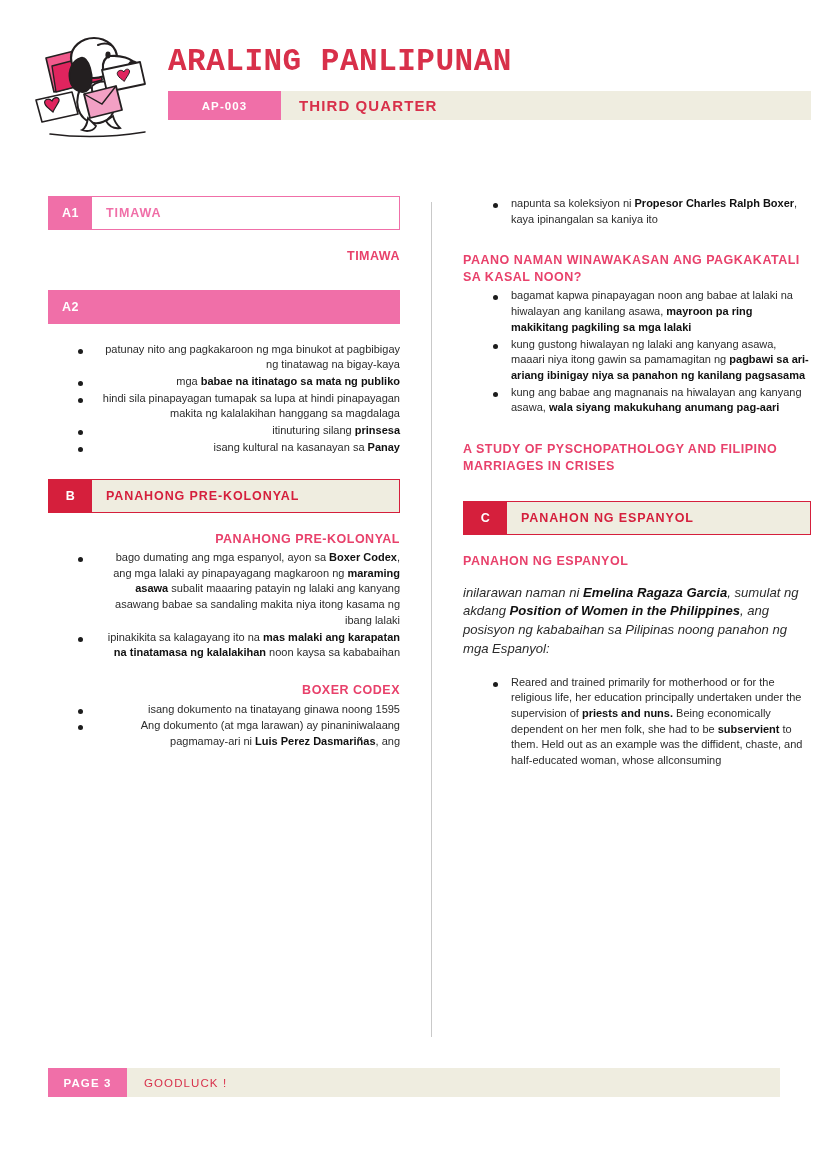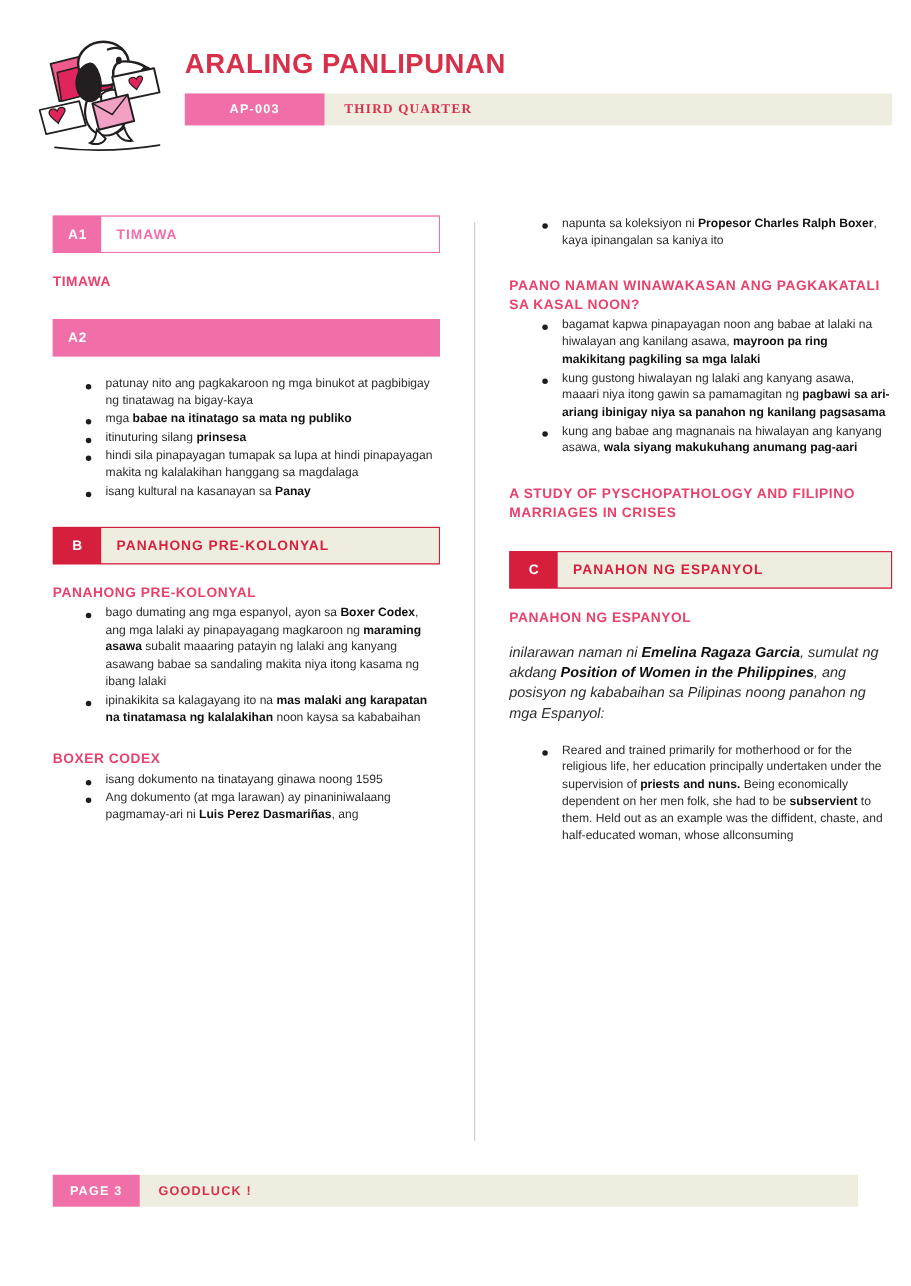--- a/index.html
+++ b/index.html
@@ -29,23 +29,23 @@
     width: 128px;
     height: 122px;
   }
   .title-block {
     position: absolute;
     left: 168px;
     top: 46px;
     right: 28px;
   }
   .doc-title {
-    font-family: Liberation Sans, sans-serif;
-    font-weight: bold;
-    font-size: 25px;
+    font-family: Liberation Mono, monospace;
+    font-weight: bold;
+    font-size: 31px;
     letter-spacing: 0.5px;
     color: #D8304A;
     line-height: 1;
     margin: 0 0 14px 0;
     white-space: nowrap;
   }
   .subbar {
     display: flex;
     align-items: stretch;
     height: 29px;
@@ -54,49 +54,49 @@
   }
   .subbar-code {
     background: #F06FA8;
     color: #ffffff;
     font-size: 11.5px;
     font-weight: bold;
     letter-spacing: 1.1px;
     display: flex;
     align-items: center;
     justify-content: center;
-    width: 127px;
+    width: 113px;
     flex: none;
   }
   .subbar-quarter {
     color: #D8304A;
-    font-size: 12px;
+    font-size: 15px;
     font-weight: bold;
     letter-spacing: 1.1px;
     display: flex;
     align-items: center;
     padding-left: 18px;
-    font-family: Liberation Serif, serif;
   }
 
   
   .content {
     position: absolute;
     top: 196px;
     left: 0;
     right: 0;
     height: 860px;
     display: flex;
   }
   .col {
     position: relative;
   }
   .col-left {
     width: 352px;
     margin-left: 48px;
+    text-align: right;
   }
   .col-divider {
     width: 1px;
     background: #c9c9c9;
     margin: 6px 31px 0 31px;
     height: 835px;
     flex: none;
   }
   .col-right {
     width: 348px;
@@ -208,21 +208,21 @@
     letter-spacing: 1.1px;
     width: 79px;
     flex: none;
     display: flex;
     align-items: center;
     justify-content: center;
   }
   .footer-msg {
     color: #D8304A;
     font-size: 11.5px;
-    font-weight: bold;
+    font-weight: normal;
     letter-spacing: 1.1px;
     display: flex;
     align-items: center;
     padding-left: 17px;
   }
 </style>
 </head>
 <body>
 
 <div class="header">
@@ -289,22 +289,22 @@
           <div class="sec-label">TIMAWA</div>
         </div>
         <div class="sub-head">TIMAWA</div>
         <div style="height: 22px;"></div>
         <div class="sec-head pink">
           <div class="sec-badge">A2</div>
         </div>
         <ul class="bullets">
           <li>patunay nito ang pagkakaroon ng mga binukot at pagbibigay ng tinatawag na bigay-kaya</li>
           <li>mga <b>babae na itinatago sa mata ng publiko</b></li>
+          <li>hindi sila pinapayagan tumapak sa lupa at hindi pinapayagan makita ng kalalakihan hanggang sa magdalaga</li>
           <li>itinuturing silang <b>prinsesa</b></li>
-          <li>hindi sila pinapayagan tumapak sa lupa at hindi pinapayagan makita ng kalalakihan hanggang sa magdalaga</li>
           <li>isang kultural na kasanayan sa <b>Panay</b></li>
         </ul>
         <div style="height: 22px;"></div>
         <div class="sec-head red">
           <div class="sec-badge">B</div>
           <div class="sec-label">PANAHONG PRE-KOLONYAL</div>
         </div>
         <div class="sub-head">PANAHONG PRE-KOLONYAL</div>
         <ul class="bullets">
           <li>bago dumating ang mga espanyol, ayon sa <b>Boxer Codex</b>, ang mga lalaki ay pinapayagang magkaroon ng <b>maraming asawa</b> subalit maaaring patayin ng lalaki ang kanyang asawang babae sa sandaling makita niya itong kasama ng ibang lalaki</li>

